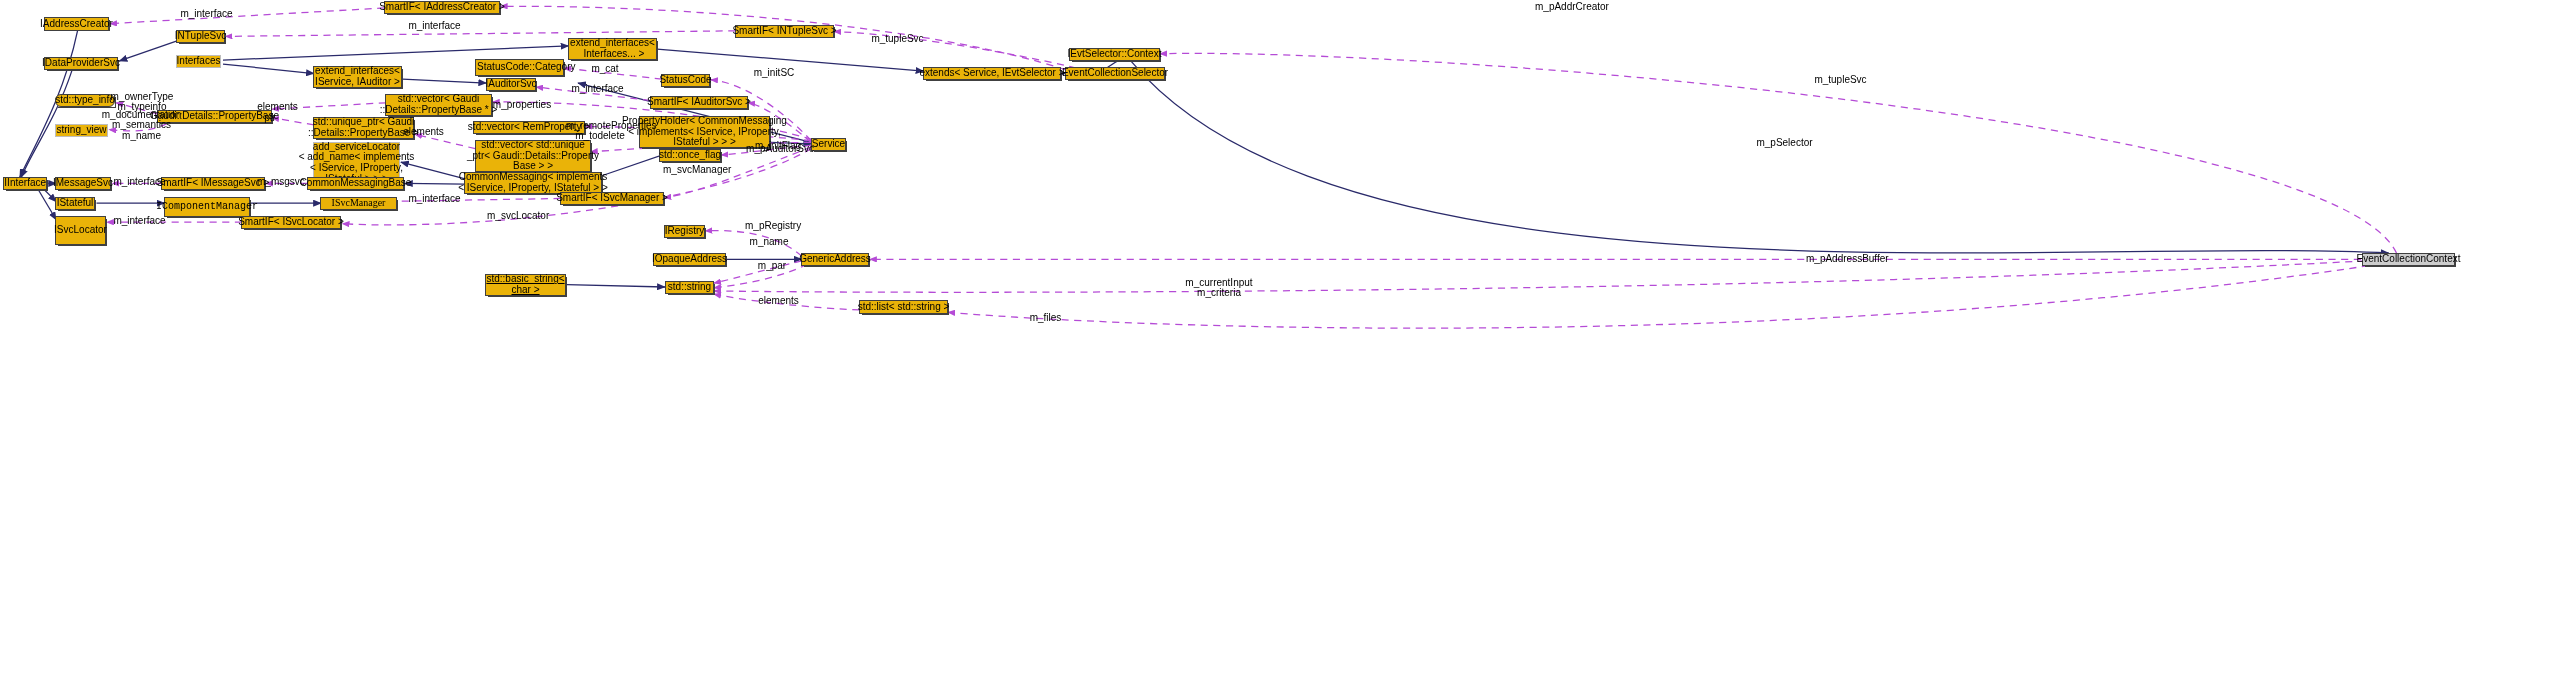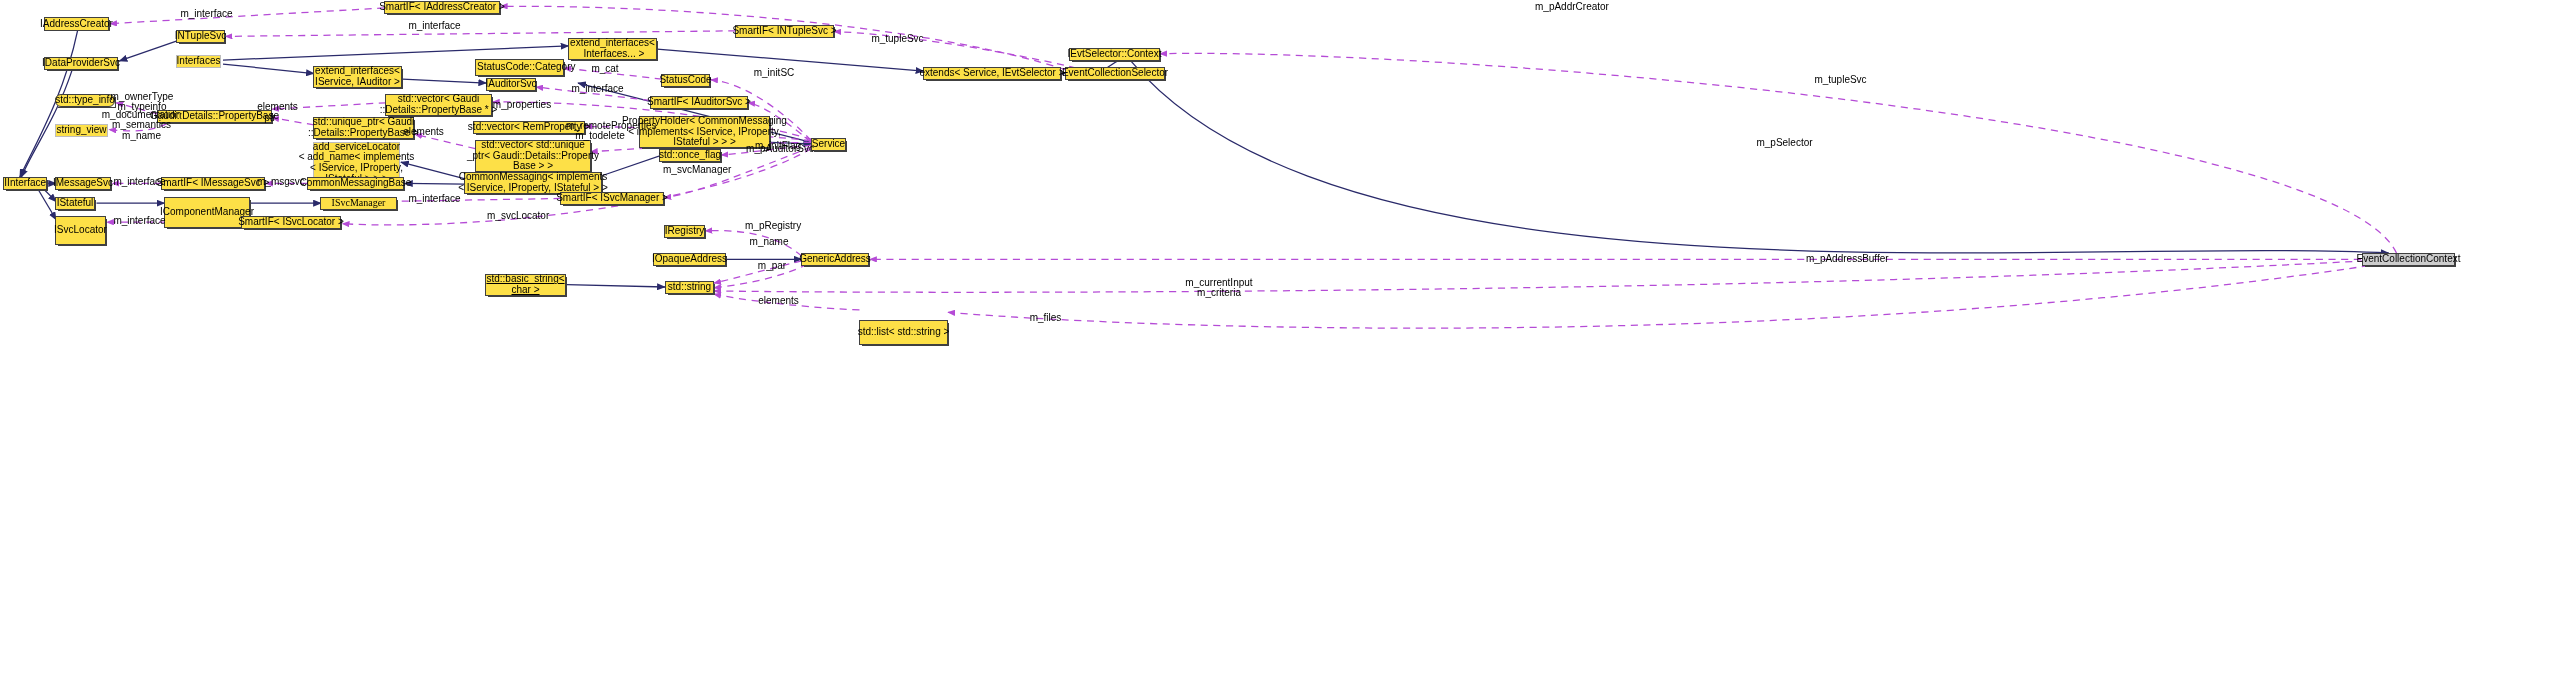--- a/index.html
+++ b/index.html
@@ -20,21 +20,21 @@
     position: absolute;
     left: 0;
     top: 0;
     width: 2576px;
     height: 676px;
     pointer-events: none;
   }
   .node {
     position: absolute;
     box-sizing: border-box;
-    background: #fde047;
+    background: #eab308;
     border: 0.8px solid #404040;
     color: #000000;
     font-size: 10px;
     line-height: 10.7px;
     text-align: center;
     display: flex;
     align-items: center;
     justify-content: center;
     white-space: pre;
     padding: 0.8px 2.4px;
@@ -185,33 +185,33 @@
 &lt; add_name&lt; implements
 &lt; IService, IProperty,
 IStateful &gt; &gt; &gt;</div>
       <div class="node" style="left: 3.2px; top: 177px; width: 44px; height: 13.4px;">IInterface</div>
       <div class="node" style="left: 55px; top: 177px; width: 56px; height: 13.4px;">IMessageSvc</div>
       <div class="node" style="left: 161px; top: 177px; width: 104px; height: 13.4px;">SmartIF&lt; IMessageSvc &gt;</div>
       <div class="node" style="left: 307px; top: 177px; width: 97px; height: 13.4px;">CommonMessagingBase</div>
       <div class="node" style="left: 464px; top: 172px; width: 138px; height: 22px;">CommonMessaging&lt; implements
 &lt; IService, IProperty, IStateful &gt; &gt;</div>
       <div class="node" style="left: 55px; top: 197px; width: 40px; height: 13.4px;">IStateful</div>
-      <div class="node" style="left: 164px; top: 197px; width: 86px; height: 31px;">IComponentManager</div>
+      <div class="node" style="left: 164px; top: 197px; width: 86px; height: 20px; font-family: Liberation Mono, monospace;">IComponentManager</div>
       <div class="node" style="left: 320px; top: 197px; width: 77px; height: 13.4px; font-family: Liberation Serif, serif;">ISvcManager</div>
       <div class="node" style="left: 560px; top: 192px; width: 104px; height: 13.4px;">SmartIF&lt; ISvcManager &gt;</div>
       <div class="node" style="left: 55px; top: 216px; width: 51px; height: 29px;">ISvcLocator</div>
       <div class="node" style="left: 241px; top: 216px; width: 100px; height: 13.4px;">SmartIF&lt; ISvcLocator &gt;</div>
       <div class="node" style="left: 664px; top: 225px; width: 41px; height: 13.4px;">IRegistry</div>
       <div class="node" style="left: 653px; top: 253px; width: 73px; height: 13.4px;">IOpaqueAddress</div>
       <div class="node" style="left: 801px; top: 253px; width: 68px; height: 13.4px;">GenericAddress</div>
       <div class="node current" style="left: 2362px; top: 253px; width: 93px; height: 13.4px;">EventCollectionContext</div>
       <div class="node" style="left: 485px; top: 274px; width: 81px; height: 22px; text-decoration: underline;">std::basic_string&lt;
 char &gt;</div>
       <div class="node" style="left: 665px; top: 281px; width: 49px; height: 13.4px;">std::string</div>
-      <div class="node" style="left: 859px; top: 320px; width: 89px; height: 25px;">std::list&lt; std::string &gt;</div>
+      <div class="node" style="left: 859px; top: 300px; width: 89px; height: 14px;">std::list&lt; std::string &gt;</div>
     </div>
   <div id="label-layer">
       <div class="edge-label" style="left: 179px; top: 8.7px; width: 55px;">m_interface</div>
       <div class="edge-label" style="left: 1535px; top: 1.6px; width: 73px;">m_pAddrCreator</div>
       <div class="edge-label" style="left: 407px; top: 20.6px; width: 55px;">m_interface</div>
       <div class="edge-label" style="left: 870px; top: 34px; width: 55px;">m_tupleSvc</div>
       <div class="edge-label" style="left: 1813px; top: 75px; width: 55px;">m_tupleSvc</div>
       <div class="edge-label" style="left: 589px; top: 64px; width: 32px;">m_cat</div>
       <div class="edge-label" style="left: 570px; top: 84px; width: 55px;">m_interface</div>
       <div class="edge-label" style="left: 752px; top: 68px; width: 44px;">m_initSC</div>

